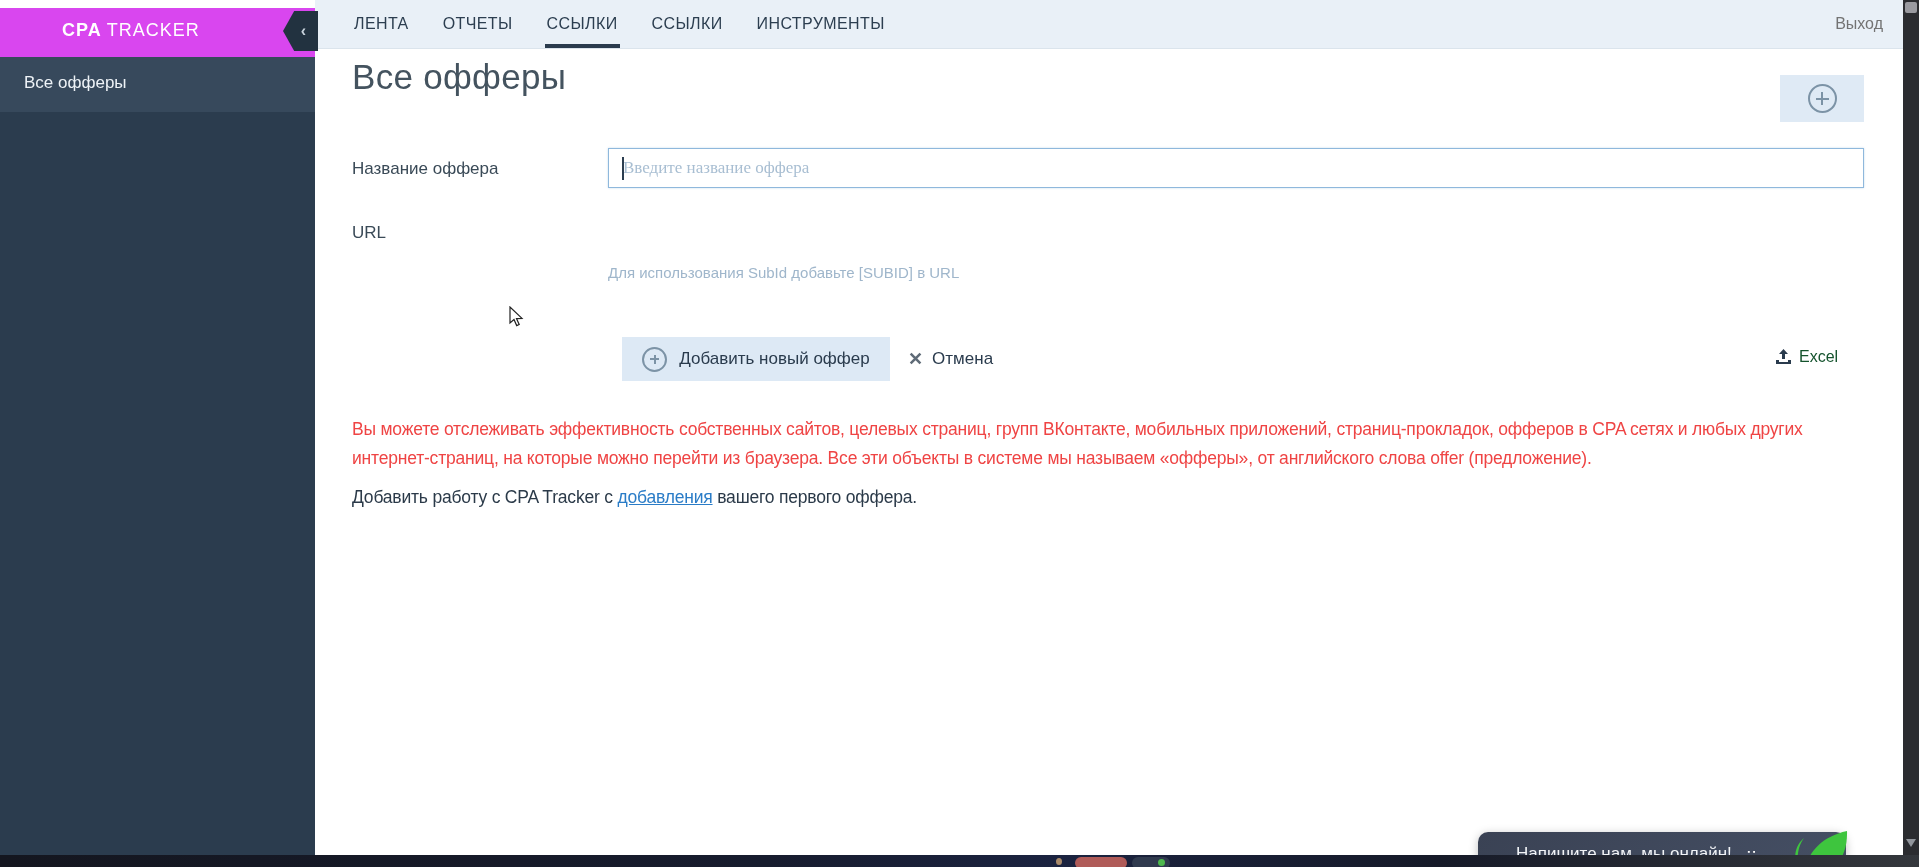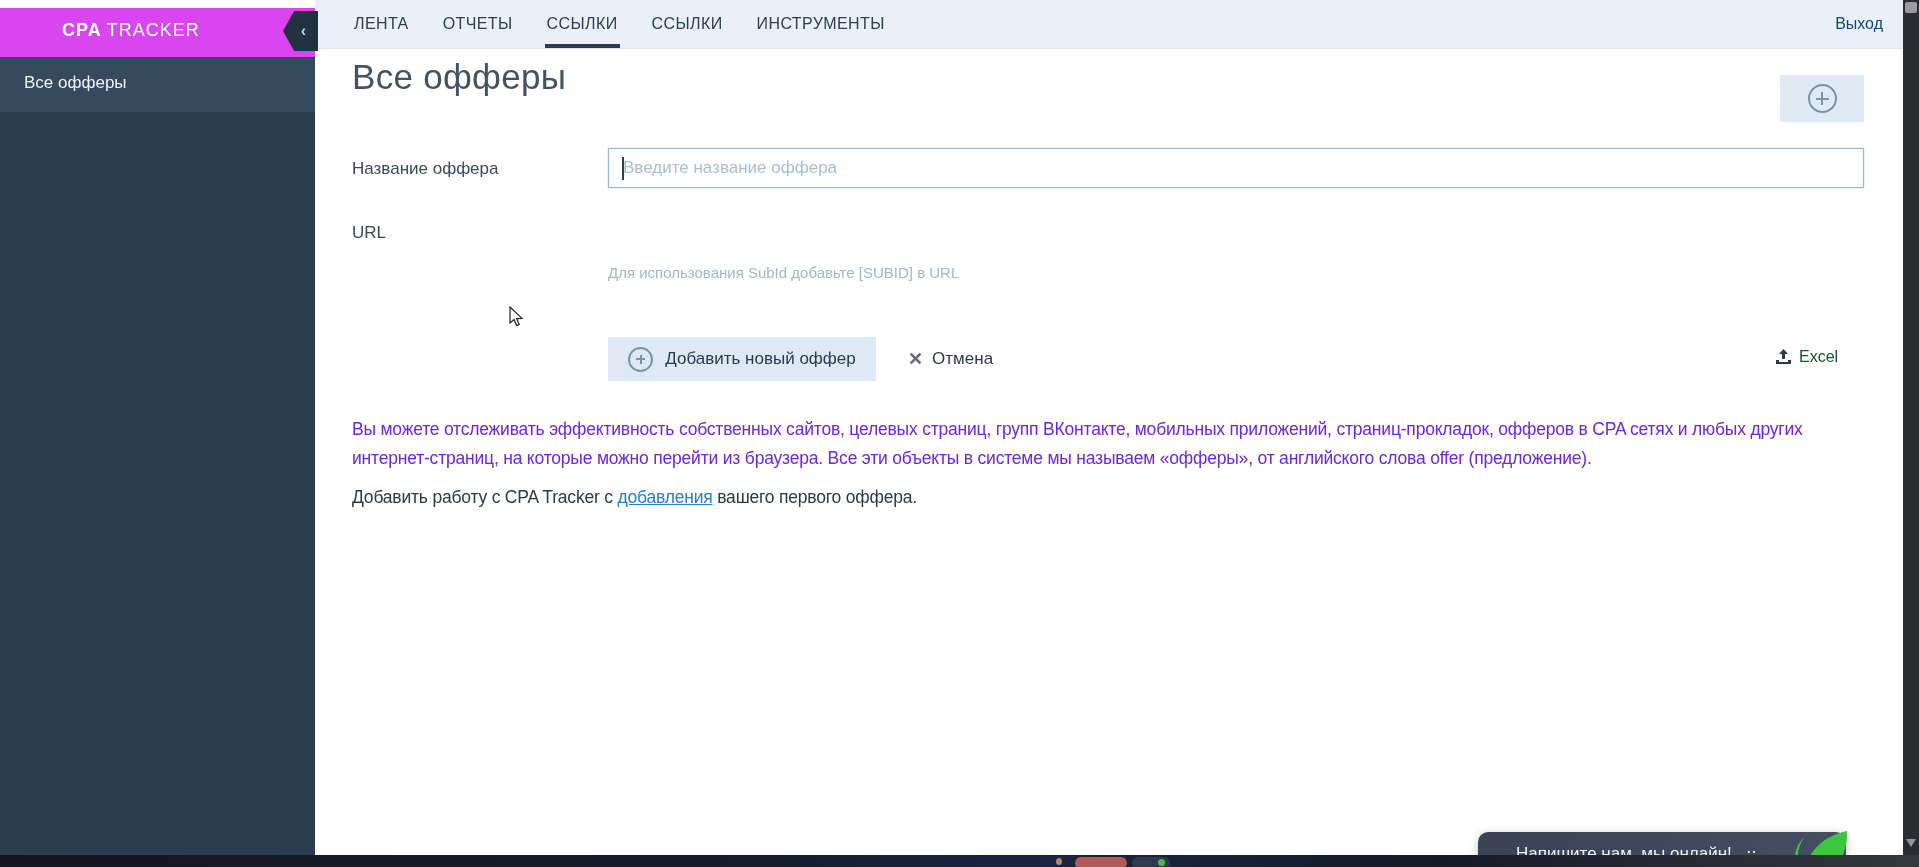--- a/index.html
+++ b/index.html
@@ -14,59 +14,59 @@
   .logo span.rest { font-weight:400; margin-left:5px; }
   .collapse-tag { position:absolute; left:283px; top:3px; width:35px; height:40px; background:#223240;
     clip-path:polygon(32% 0, 100% 0, 100% 100%, 32% 100%, 0 50%); display:flex; align-items:center; justify-content:center; cursor:pointer; }
   .collapse-tag .chev { color:#c8d3dc; font-size:16px; font-weight:700; margin-left:6px; }
 
   .topnav { position:absolute; left:315px; top:0; width:1588px; height:49px; background:#e9f0f7;
     display:flex; align-items:stretch; padding-left:37px; border-bottom:1px solid #dbe4ec; z-index:4; }
   .tab { position:relative; display:flex; align-items:center; margin-right:30px; color:#2c3e50;
     font-size:16px; letter-spacing:0.4px; cursor:pointer; padding:0 2px; }
   .tab.active { border-bottom:4px solid #2a3b4d; padding-top:4px; }
-  .logout { margin-left:auto; display:flex; align-items:center; padding-right:20px; color:#0c4a6e; font-size:16px; cursor:pointer; }
+  .logout { margin-left:auto; display:flex; align-items:center; padding-right:20px; color:#737373; font-size:16px; cursor:pointer; }
 
   
   .sidebar { position:absolute; left:0; top:49px; width:315px; height:806px; background:#2b3c4e; z-index:3; }
   .side-item { margin-top:4px; height:59px; display:flex; align-items:center; padding-left:24px;
     color:#eef3f7; font-size:17px; cursor:pointer; }
   .side-item.selected { background:#37495c; }
 
   
   .main { position:absolute; left:315px; top:49px; width:1588px; height:806px; background:#fff; }
   .page-title { position:absolute; left:37px; top:8px; font-size:35px; font-weight:300; color:#44535f; letter-spacing:0.3px; }
   .add-btn { position:absolute; left:1465px; top:26px; width:84px; height:47px; background:#dfeaf5;
     display:flex; align-items:center; justify-content:center; cursor:pointer; }
   .circle-plus { width:29px; height:29px; border:2px solid #7c93a6; border-radius:50%; position:relative; }
   .circle-plus:before, .circle-plus:after { content:""; position:absolute; background:#7c93a6; }
   .circle-plus:before { left:50%; top:6px; bottom:6px; width:2px; margin-left:-1px; }
   .circle-plus:after { top:50%; left:6px; right:6px; height:2px; margin-top:-1px; }
 
   .form-label { position:absolute; left:37px; font-size:17px; color:#3a4a57; }
   .form-input { position:absolute; left:293px; width:1256px; height:40px; border:1px solid #ccdbe8; background:#fff;
-    font-family:Liberation Sans, sans-serif; font-size:17px; color:#2b3a49; padding:0 14px; outline:none; }
+    font-family:Liberation Serif, serif; font-size:17px; color:#2b3a49; padding:0 14px; outline:none; }
   .form-input::placeholder { color:#a8bed2; opacity:1; }
   .form-input.focused { border-color:#8fb8dc; box-shadow:0 0 2px rgba(120,170,215,0.4); }
   .caret { position:absolute; left:307px; top:108px; width:2px; height:23px; background:#2c3e50; }
 
   .hint { position:absolute; left:293px; top:215px; font-size:15px; color:#9fb6cb; }
 
-  .submit-btn { position:absolute; left:293px; top:288px; width:268px; height:44px; background:#dde9f5; border:none;
+  .submit-btn { position:absolute; left:307px; top:288px; width:268px; height:44px; background:#dde9f5; border:none;
     display:flex; align-items:center; justify-content:center; gap:12px; cursor:pointer;
     font-family:"Liberation Sans", sans-serif; font-size:17px; color:#2a3b4d; }
   .submit-btn .circle-plus { width:25px; height:25px; border-width:2px; }
   .cancel-btn { position:absolute; left:593px; top:288px; height:44px; display:flex; align-items:center; gap:9px;
     font-size:17px; color:#2a3b4d; cursor:pointer; background:none; border:none; font-family:"Liberation Sans", sans-serif; }
   .cancel-btn .x { color:#5f6b77; font-size:18px; font-weight:700; }
   .excel-btn { position:absolute; left:1460px; top:299px; display:flex; align-items:center; gap:7px;
     font-size:16px; color:#14532d; cursor:pointer; }
 
   .intro { position:absolute; left:37px; top:366px; width:1512px; font-size:17.5px; line-height:29px;
-    color:#6d28d9; letter-spacing:-0.2px; }
+    color:#ef4444; letter-spacing:-0.2px; }
   .start { position:absolute; left:37px; top:438px; font-size:17.5px; color:#2b3a49; letter-spacing:-0.2px; }
   .start a { color:#2a7cc7; text-decoration:underline; cursor:pointer; }
 
   
   .scrollbar { position:absolute; right:0; top:0; width:16px; height:855px; background:#2b2c30; z-index:6; }
   .scroll-thumb { position:absolute; left:2px; top:2px; width:12px; height:11px; background:#9a9aa0; border-radius:2px; }
   .scroll-down { position:absolute; left:3px; bottom:8px; width:0; height:0;
     border-left:5px solid transparent; border-right:5px solid transparent; border-top:8px solid #91959c; }
 
   

